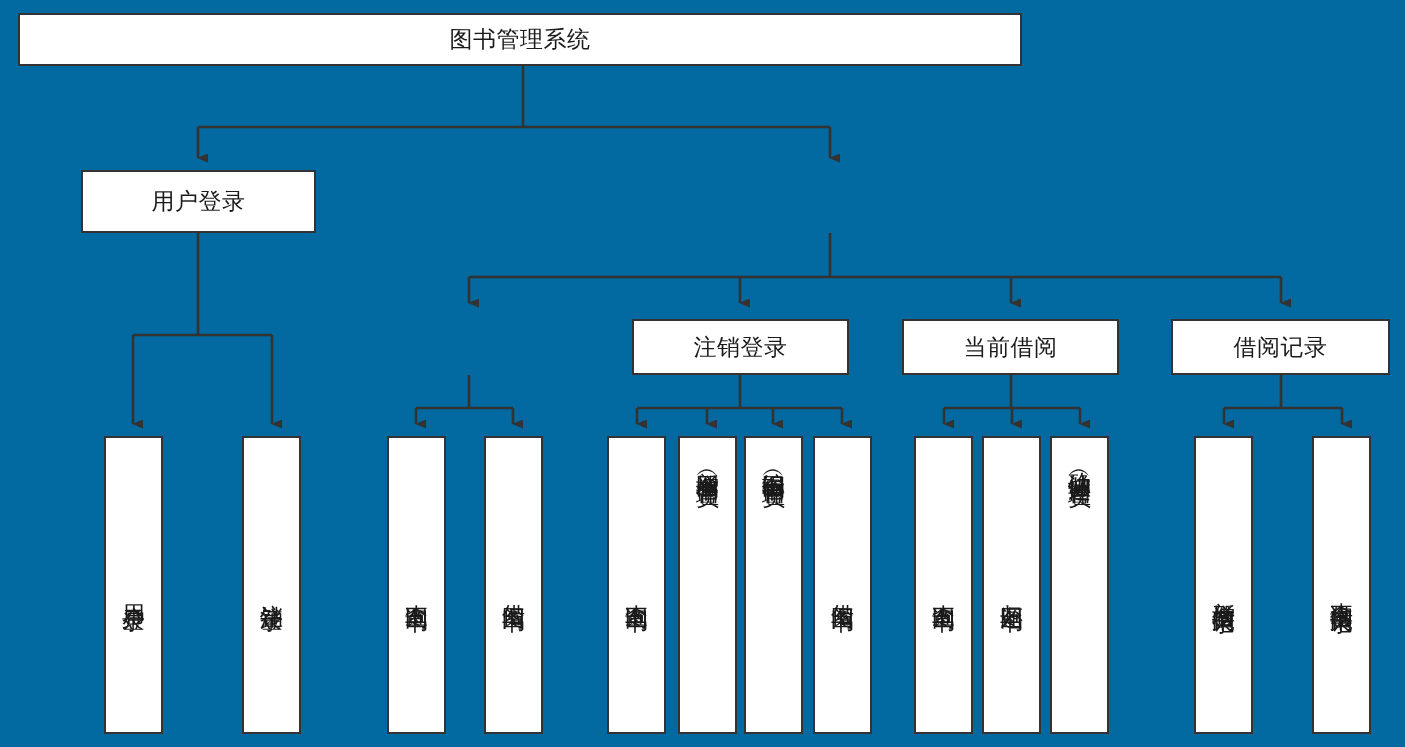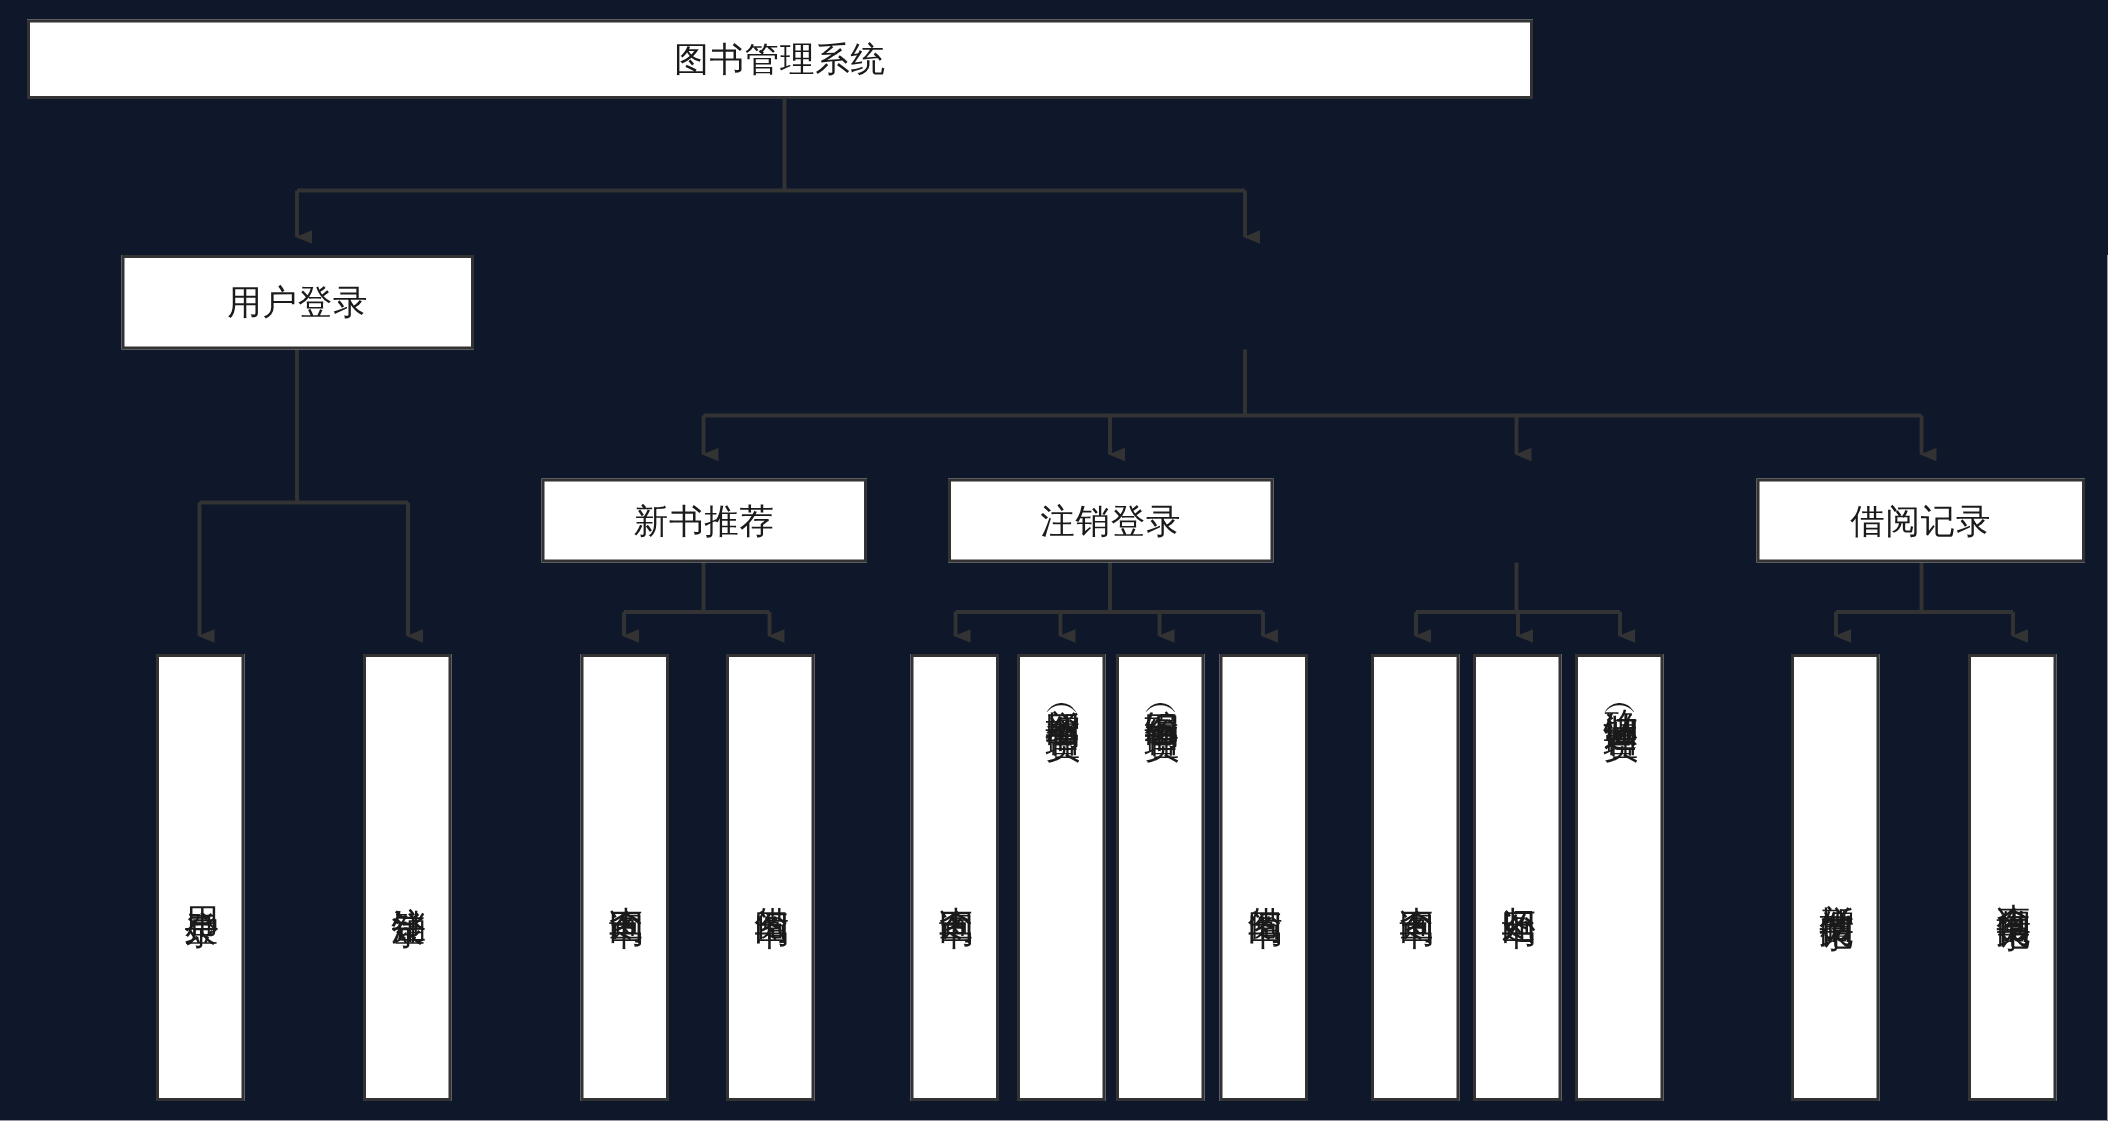--- a/index.html
+++ b/index.html
@@ -8,21 +8,21 @@
     padding: 0;
     background: #ffffff;
   }
   body {
     font-family: "DejaVu Sans", "Liberation Sans", sans-serif;
   }
   #canvas {
     position: relative;
     width: 1405px;
     height: 747px;
-    background: #0f172a;
+    background: #0369a1;
     overflow: hidden;
   }
   svg.wires {
     position: absolute;
     left: 0;
     top: 0;
     width: 1405px;
     height: 747px;
     pointer-events: none;
   }
@@ -128,22 +128,22 @@
       <path d="M1224,408 L1342,408"></path>
       <path d="M1224,408 L1224,424" marker-end="url(#arrow)"></path>
       <path d="M1342,408 L1342,424" marker-end="url(#arrow)"></path>
     </g>
   </svg>
 
   <div class="node h" style="left:18px; top:13px; width:1004px; height:53px;">图书管理系统</div>
 
   <div class="node h" style="left:81px; top:170px; width:235px; height:63px;">用户登录</div>
 
-  <div class="node h" style="left:361px; top:319px; width:217px; height:56px;">新书推荐</div>
   <div class="node h" style="left:632px; top:319px; width:217px; height:56px;">注销登录</div>
+  <div class="node h" style="left:902px; top:319px; width:217px; height:56px;">当前借阅</div>
   <div class="node h" style="left:1171px; top:319px; width:219px; height:56px;">借阅记录</div>
 
   <div class="node leaf" style="left:104px; top:436px; width:59px; height:298px;">
     <div class="leafwrap">
       <span class="vtext">用户登录</span>
     </div>
   </div>
   <div class="node leaf" style="left:242px; top:436px; width:59px; height:298px;">
     <div class="leafwrap">
       <span class="vtext">注销登录</span>

